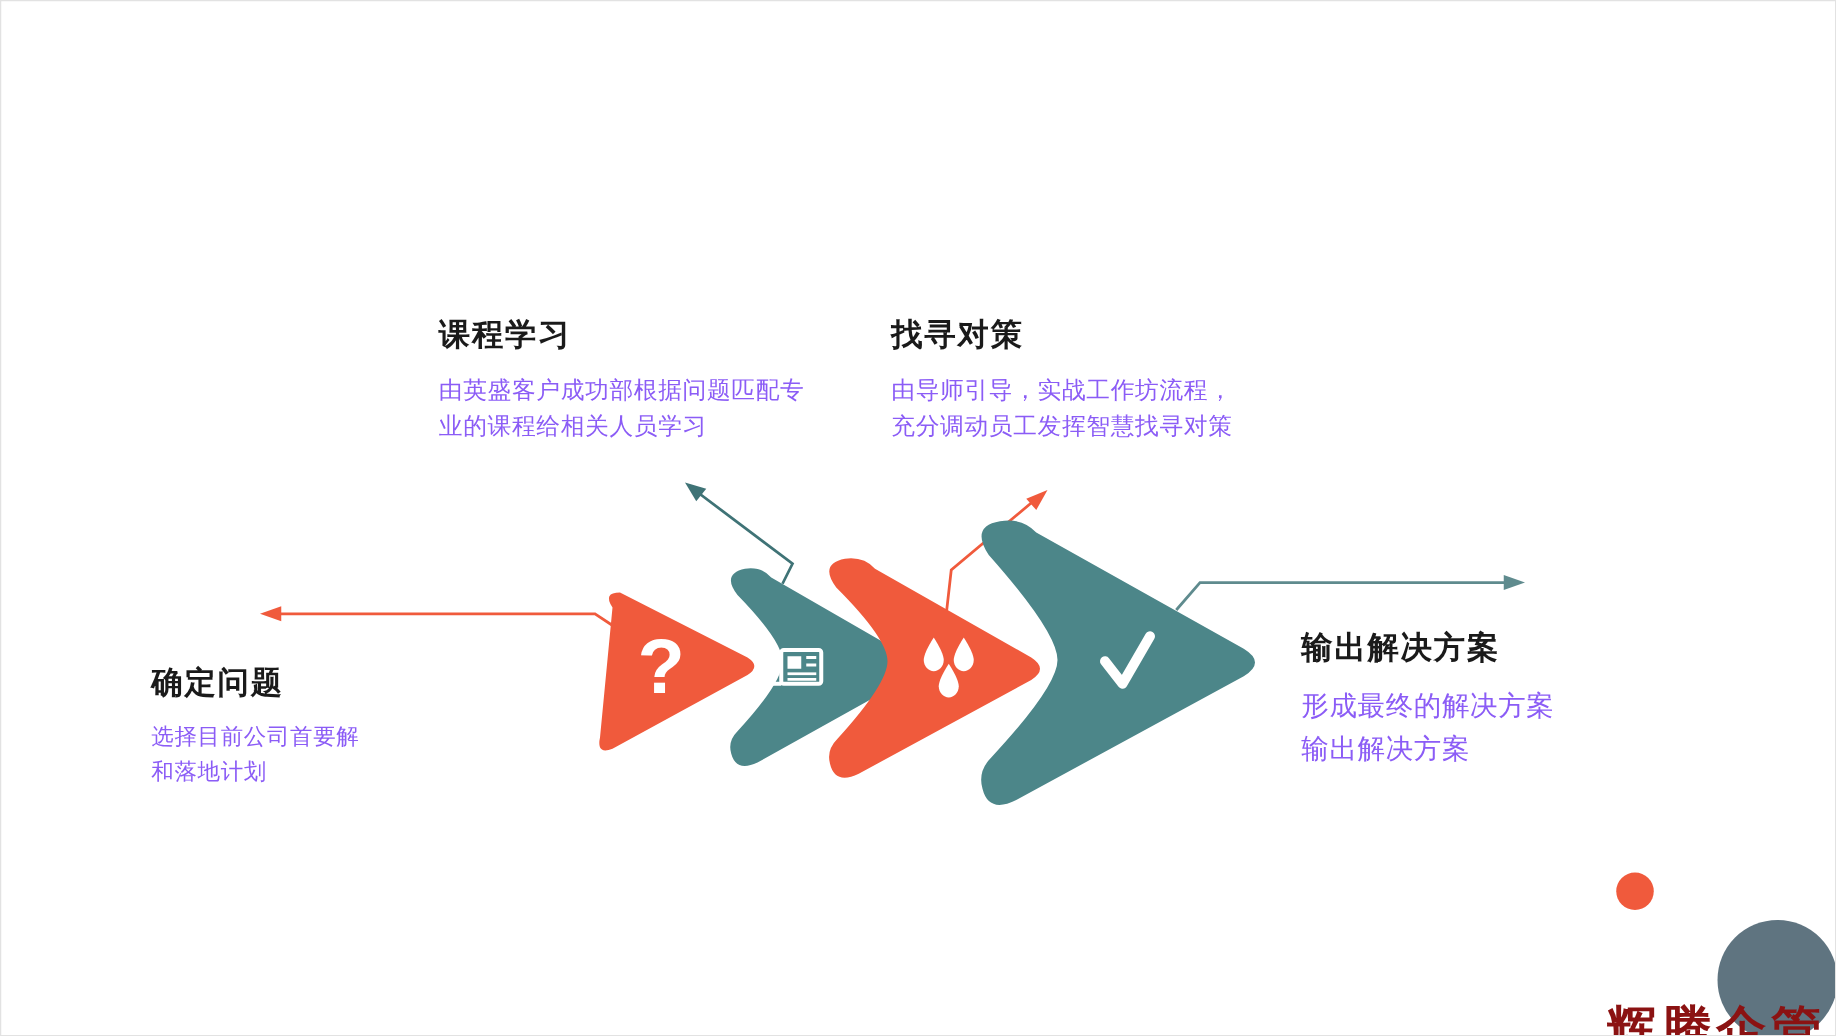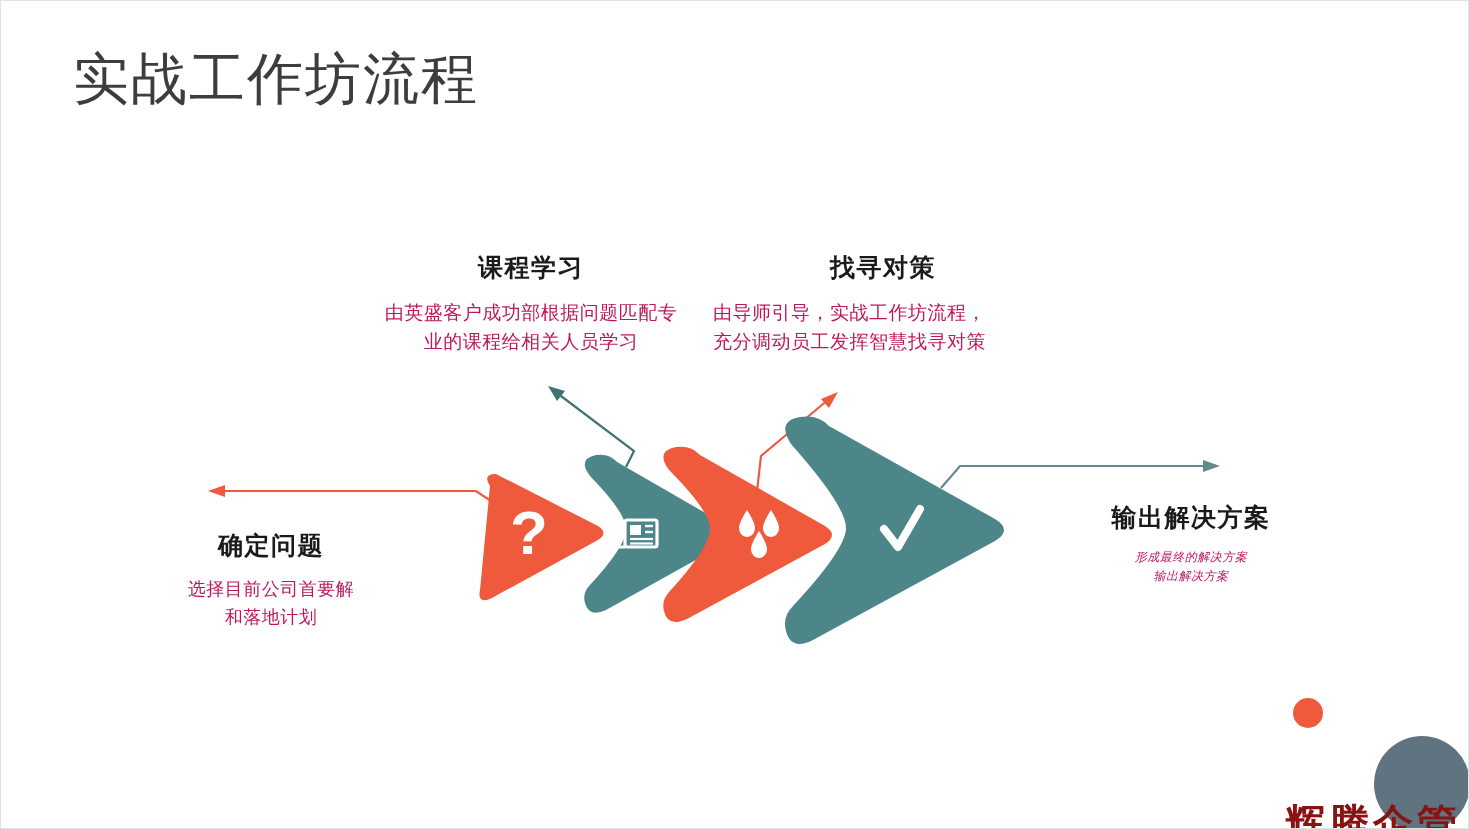--- a/index.html
+++ b/index.html
@@ -36,44 +36,43 @@
     position: absolute;
     left: 0;
     top: 0;
     width: 1469px;
     height: 829px;
   }
 
   
   .step-text {
     position: absolute;
-    text-align: center;
   }
   .step-title {
     font-size: 25px;
     font-weight: bold;
     color: #1a1a1a;
     letter-spacing: 1.5px;
     margin-bottom: 14px;
     white-space: nowrap;
   }
   .step-desc {
     font-size: 19px;
-    color: #be185d;
+    color: #8b5cf6;
     line-height: 1.55;
     letter-spacing: 0.5px;
   }
 
   #text-step-1 { left: 120px; top: 528px; width: 300px; }
   #text-step-1 .step-desc { font-size: 18px; }
   #text-step-2 { left: 350px; top: 250px; width: 360px; }
   #text-step-3 { left: 712px; top: 250px; width: 340px; text-align: left;}
-  #text-step-3 .step-title { text-align: center; }
+  #text-step-3 .step-title { }
   #text-step-4 { left: 1040px; top: 500px; width: 300px; }
-  #text-step-4 .step-desc { font-size: 12px; font-style: italic; }
+  #text-step-4 .step-desc { font-size: 22px; }
 
   
   #logo-dot-orange {
     position: absolute;
     left: 1292px;
     top: 697px;
     width: 30px;
     height: 30px;
     border-radius: 50%;
     background: #f05a3c;
@@ -97,21 +96,20 @@
     letter-spacing: 4px;
     white-space: nowrap;
     font-family: "DejaVu Serif", "Liberation Serif", serif;
   }
 </style>
 </head>
 <body>
 
 <div id="slide">
 
-  <div id="slide-title">实战工作坊流程</div>
 
   <svg id="flow-svg" viewBox="0 0 1469 829">
 
     <g>
       <path d="M 490 500 L 475 490 L 218 490" fill="none" stroke="#f05a3c" stroke-width="2.2" stroke-linejoin="miter"></path>
       <path d="M 207 490 L 224 484 L 224 496 Z" fill="#f05a3c"></path>
     </g>
 
     <g>
       <path d="M 625 466 L 633 450 L 556 392" fill="none" stroke="#3f7376" stroke-width="2.2" stroke-linejoin="miter"></path>

